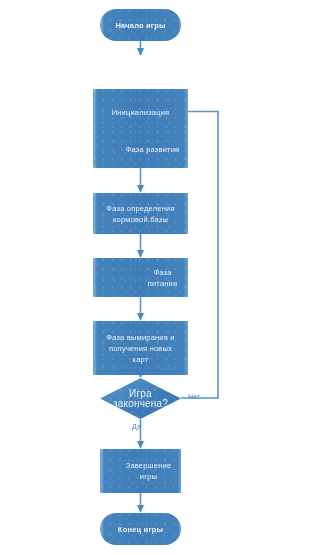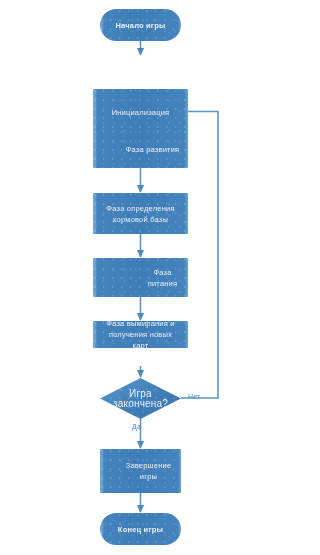--- a/index.html
+++ b/index.html
@@ -128,21 +128,21 @@
 
   <div class="node node-proc" style="left:93px; top:193px; width:95px; height:41px;">
     <span class="node-label">Фаза определения
 кормовой базы</span>
   </div>
 
   <div class="node node-proc" style="left:93px; top:258px; width:95px; height:39px;padding-left:44px;">
     <span class="node-label">Фаза питания</span>
   </div>
 
-  <div class="node node-proc" style="left:93px; top:321px; width:95px; height:27px;">
+  <div class="node node-proc" style="left:93px; top:321px; width:95px; height:54px;">
     <span class="node-label">Фаза вымирания и
 получения новых
 карт</span>
   </div>
 
   <div class="diamond-wrap" style="left:100px; top:378px; width:81px; height:41px;">
     <div class="diamond-shape"></div>
     <span class="diamond-label">Игра
 закончена?</span>
   </div>

